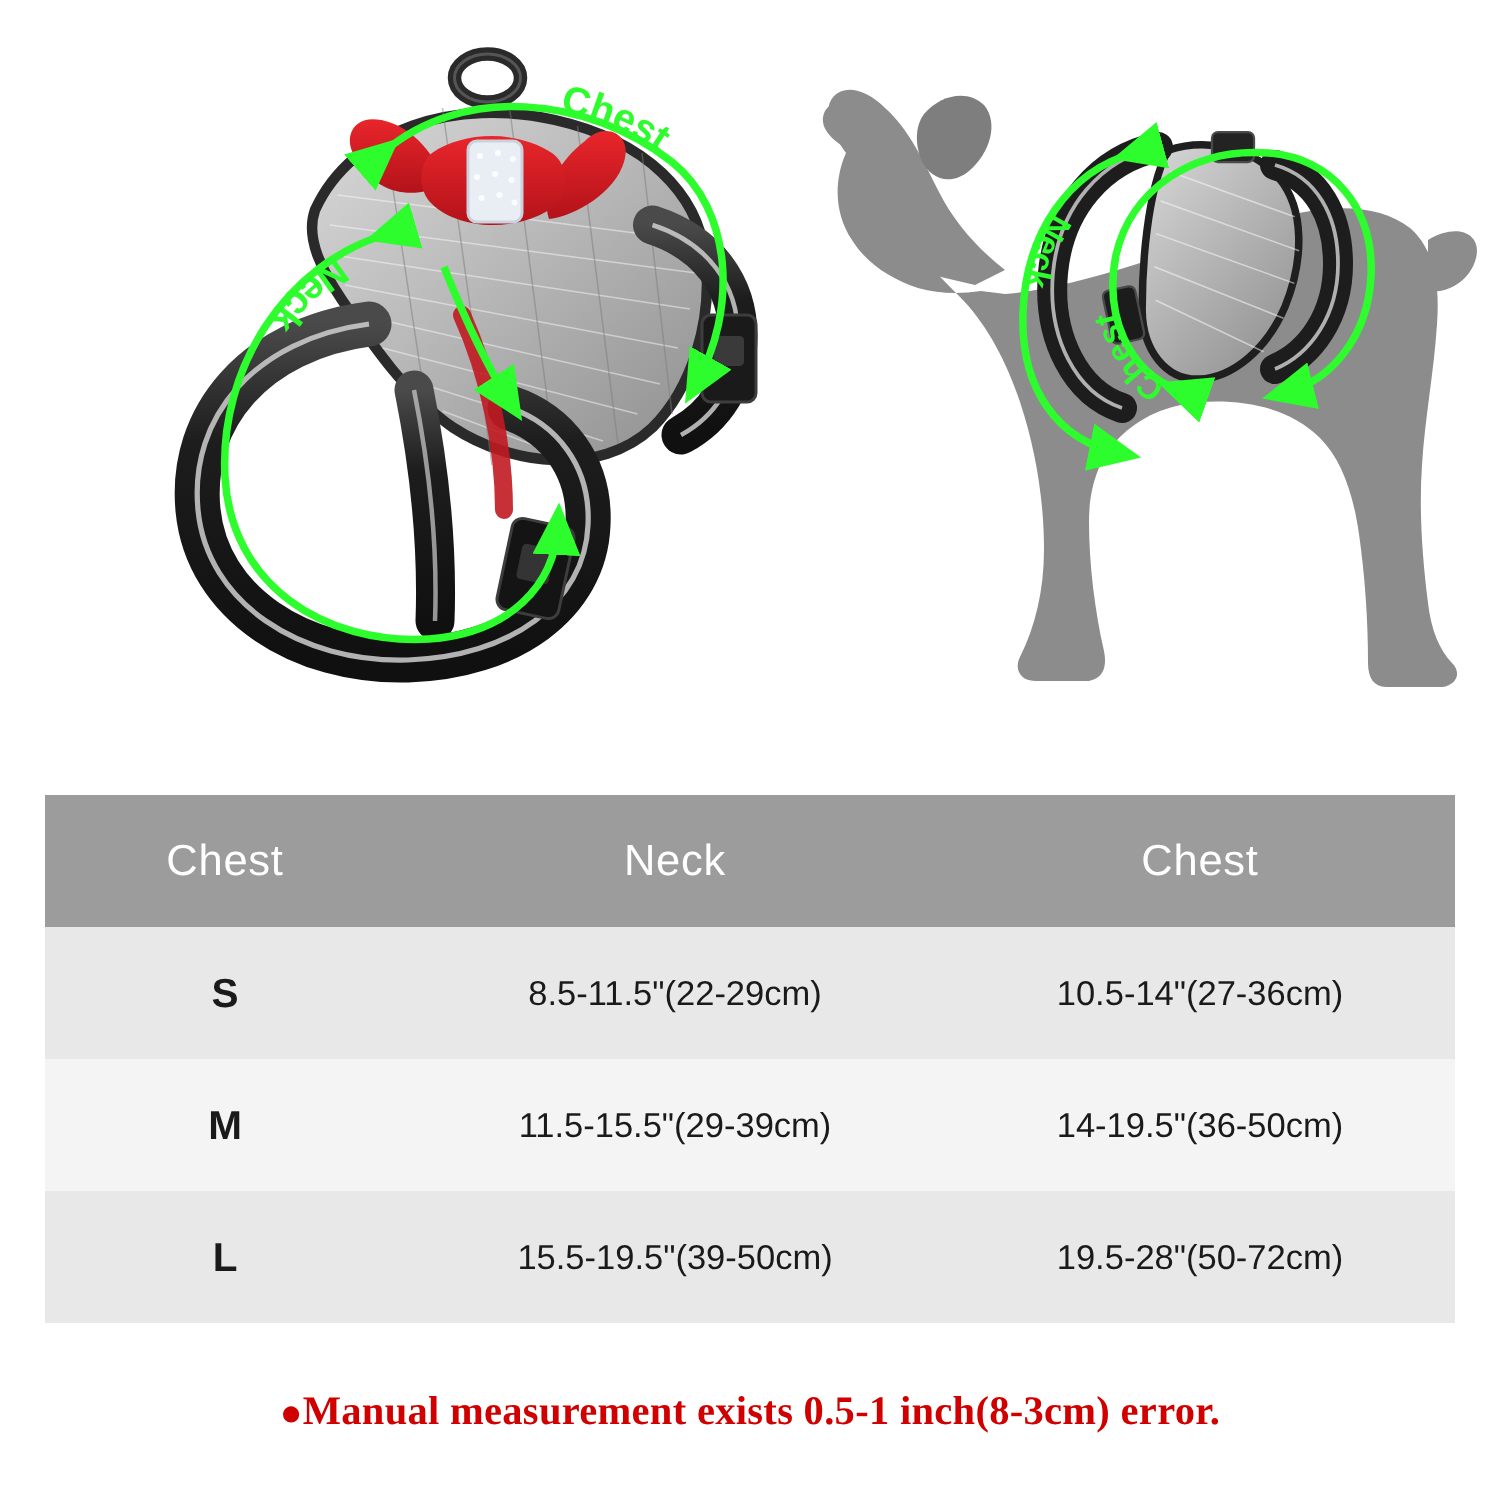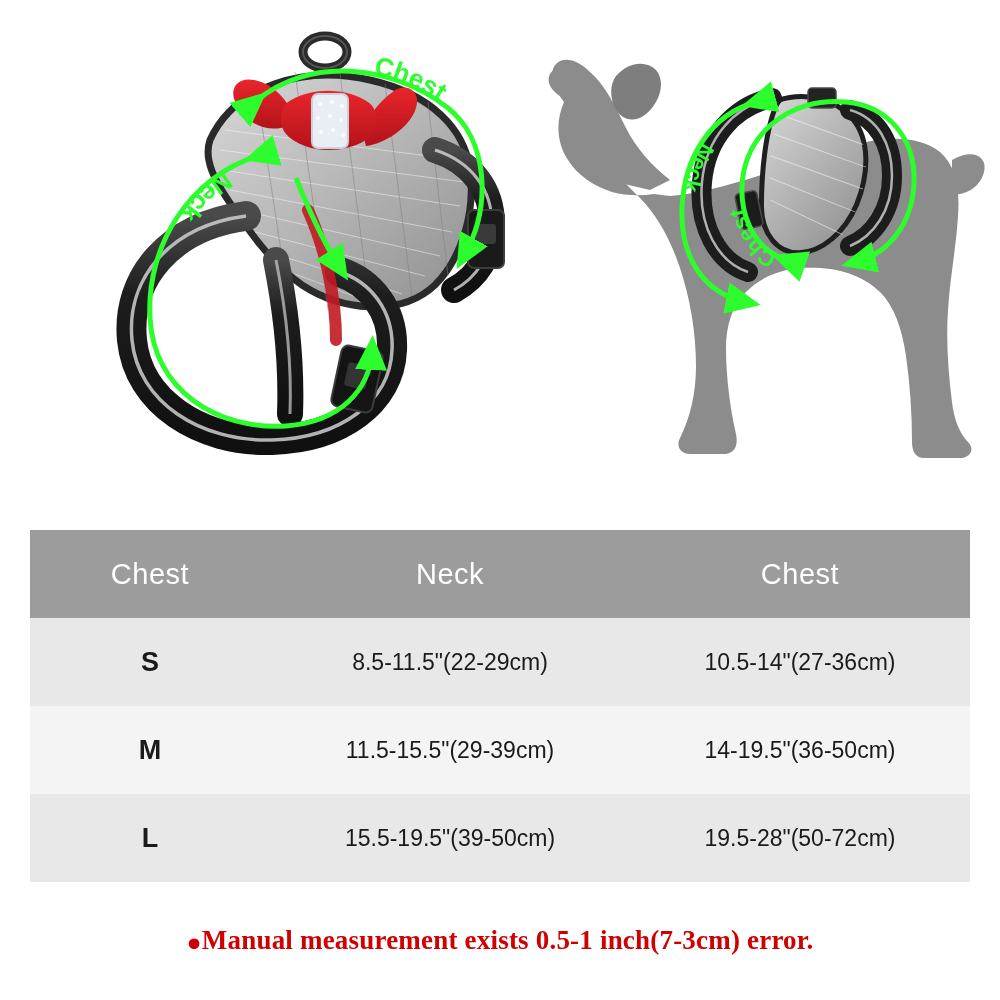--- a/index.html
+++ b/index.html
@@ -290,16 +290,16 @@
         <tr class="row-odd">
           <td class="size-cell">L</td>
           <td>15.5-19.5"(39-50cm)</td>
           <td>19.5-28"(50-72cm)</td>
         </tr>
       </tbody>
     </table>
   </div>
 
   <div class="note">
-    <span class="bullet">●</span><span>Manual measurement exists 0.5-1 inch(7-3cm) error.</span>
+    <span class="bullet">●</span><span>Manual measurement exists 0.5-1 inch(8-3cm) error.</span>
   </div>
 
 </div>
 
 </body></html>

